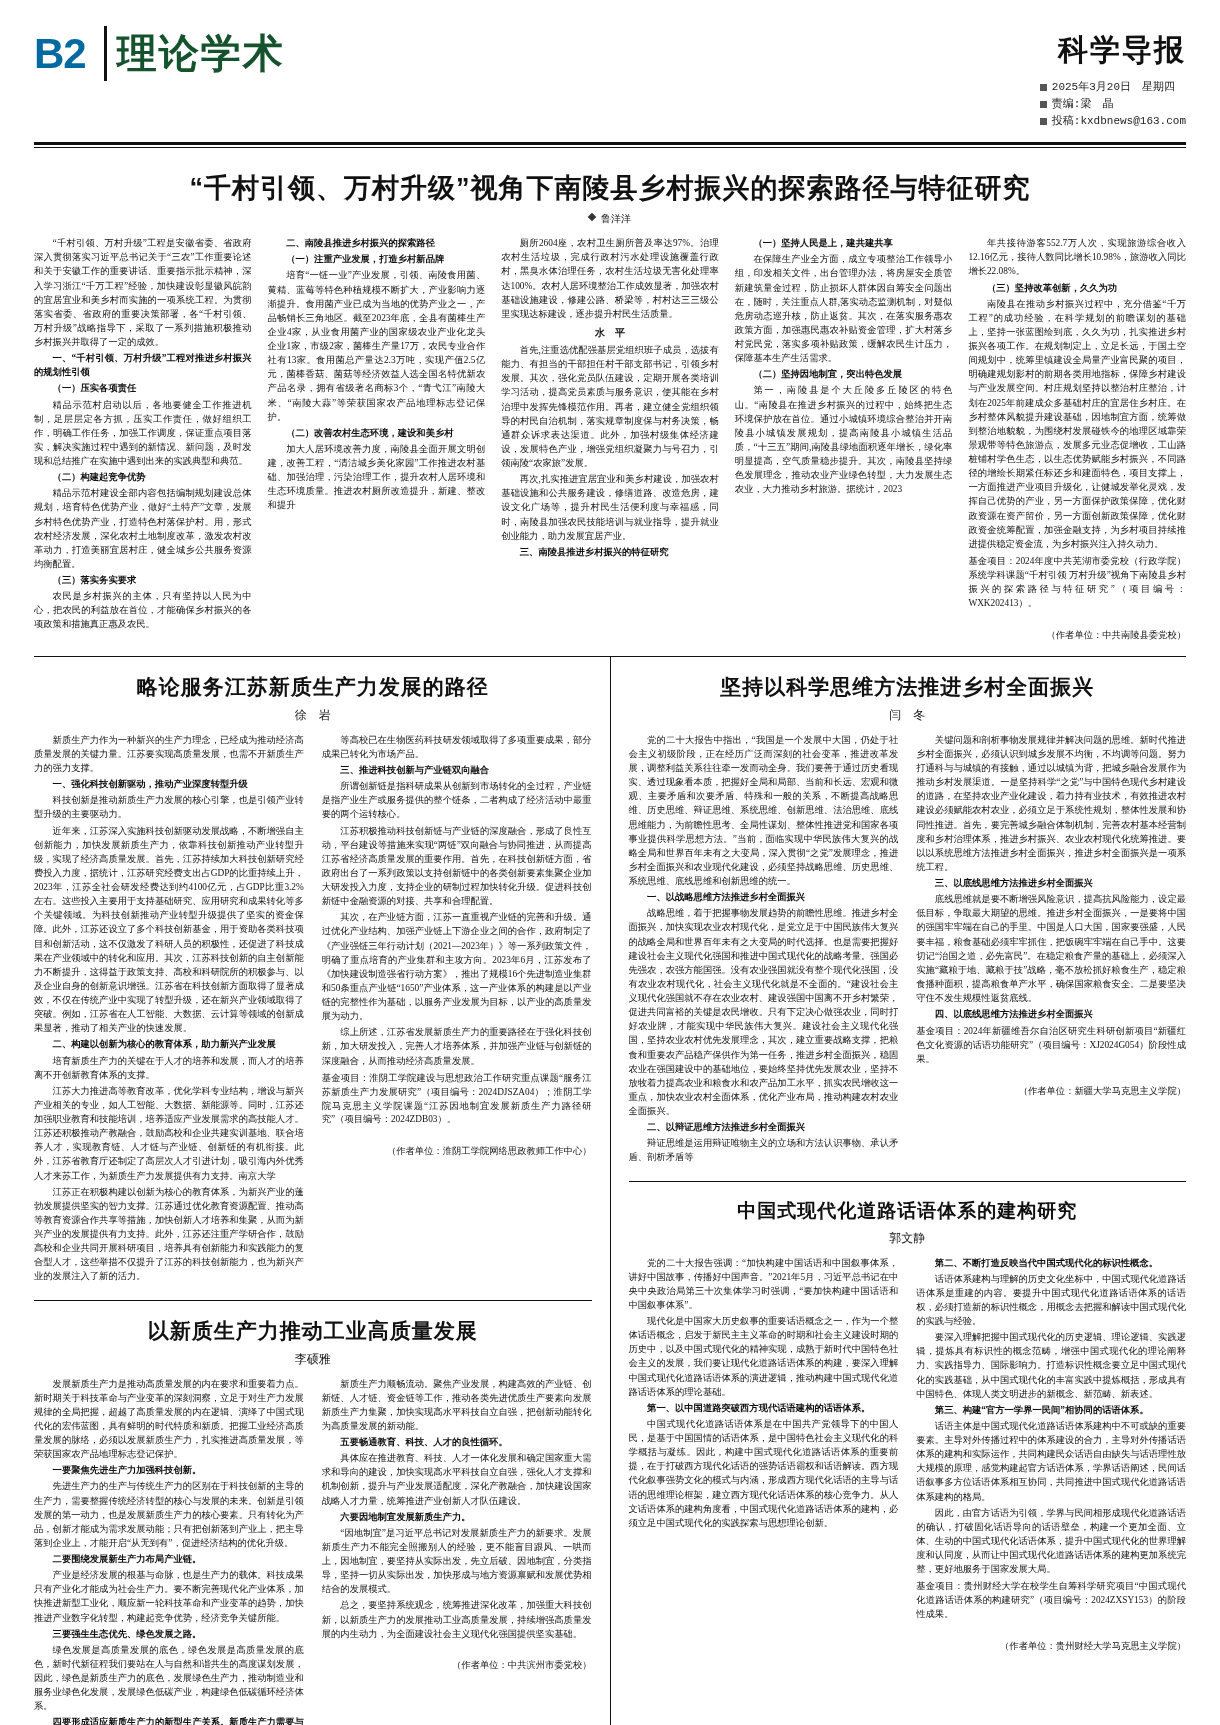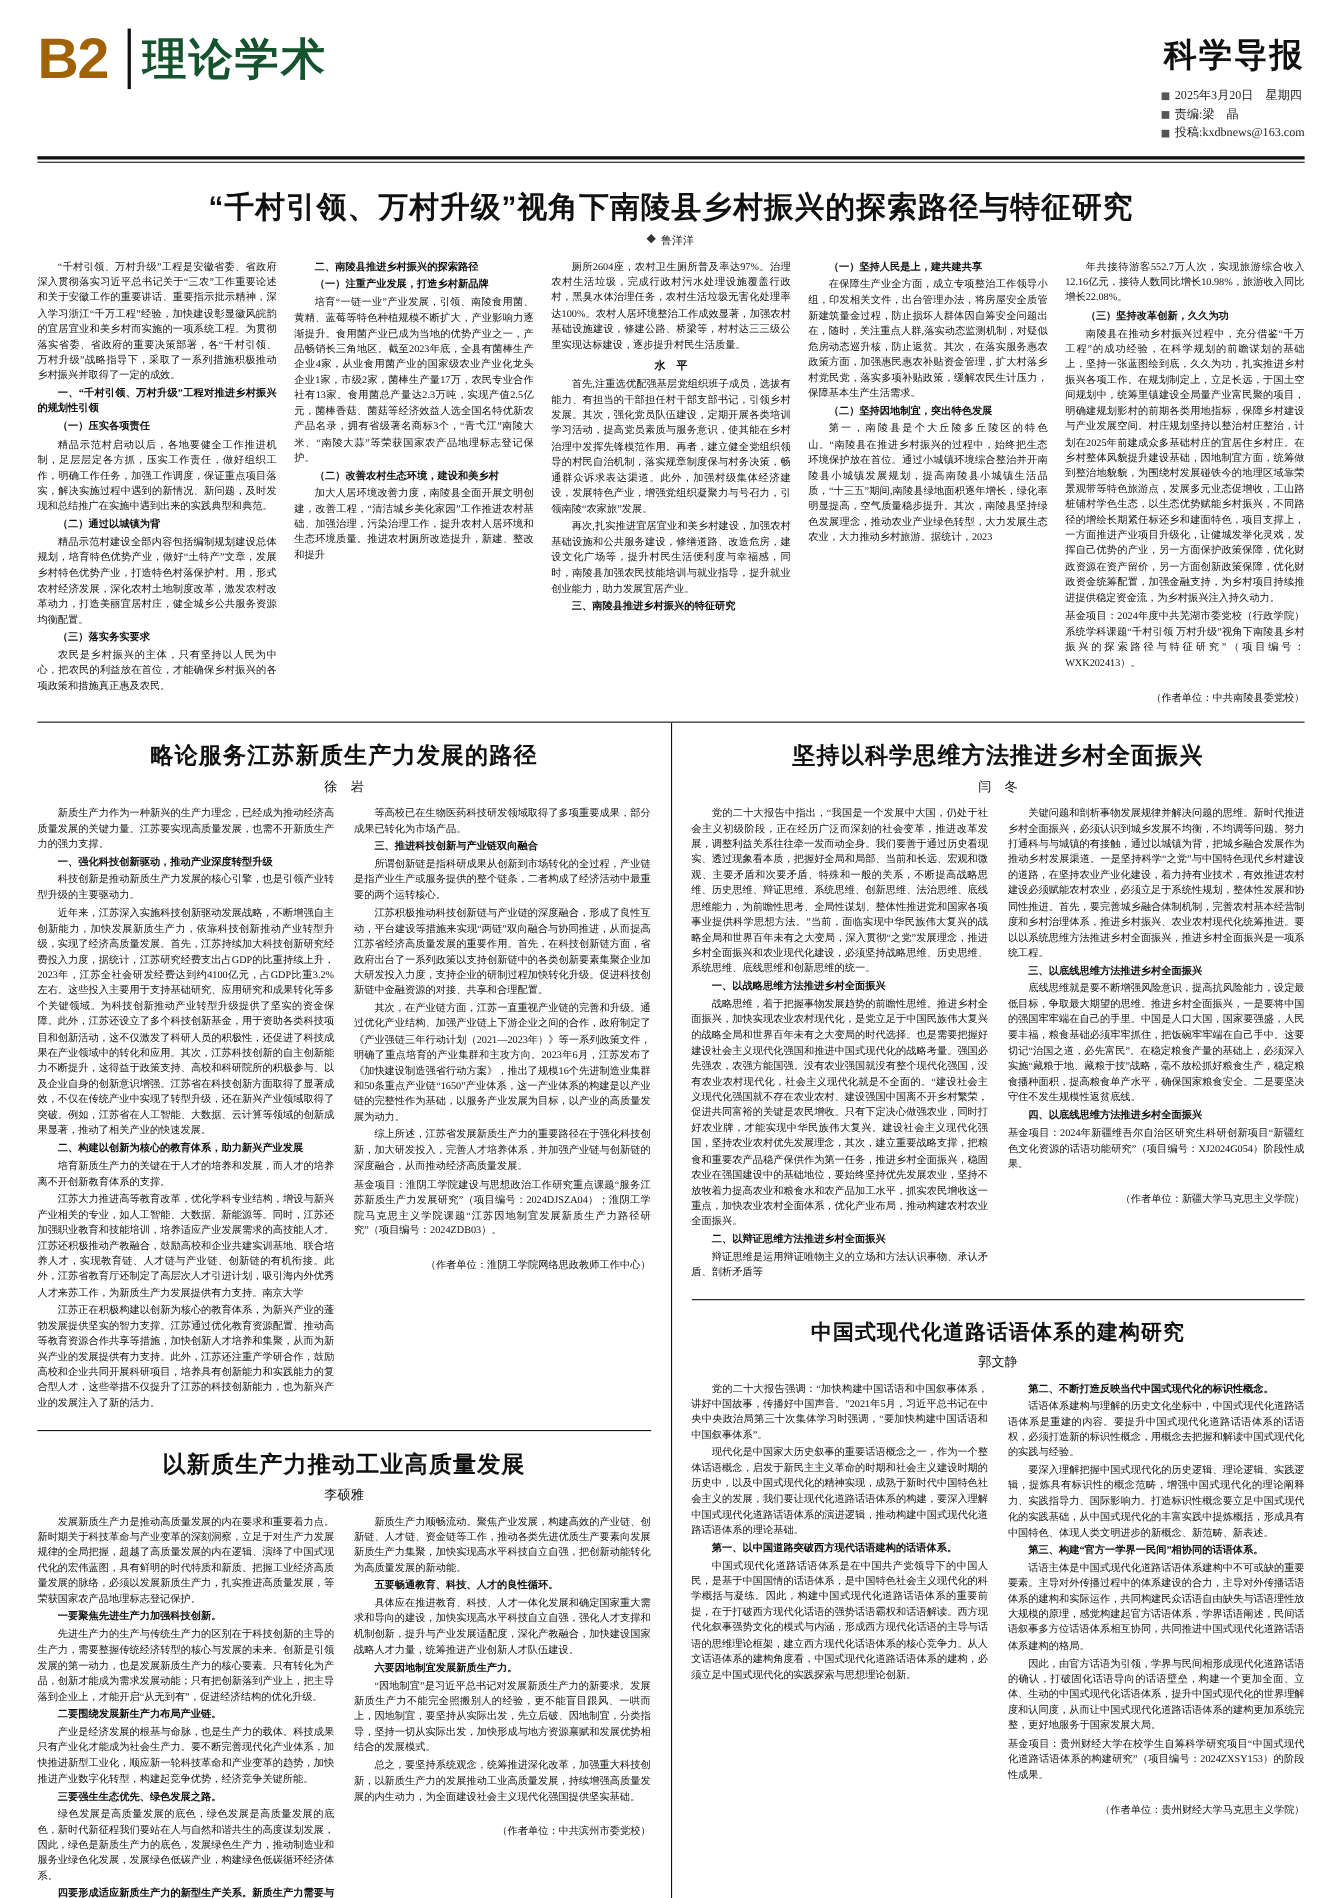--- a/index.html
+++ b/index.html
@@ -9,36 +9,36 @@
     color:#111;
     -webkit-font-smoothing:antialiased;
   }
   .page{width:1220px;min-height:1725px;padding:0;box-sizing:border-box;position:relative;}
 
   
   .masthead{display:flex;align-items:flex-start;justify-content:space-between;padding:26px 34px 8px 34px;}
   .mast-left{display:flex;align-items:center;gap:10px;}
   .pagenum{
     font-family:"Liberation Sans","DejaVu Sans",sans-serif;
-    font-size:52px;font-weight:700;line-height:1;letter-spacing:-1px;color:#a16207;
+    font-size:42px;font-weight:700;line-height:1;letter-spacing:-1px;color:#0369a1;
     padding-right:8px;
   }
   .section-title{
     display:flex;align-items:center;border-left:3px solid #111;padding-left:10px;
   }
   .section-title span{
     font-family:"Liberation Sans","DejaVu Sans",sans-serif;
     font-size:40px;font-weight:700;letter-spacing:2px;color:#14532d;
   }
   .mast-right{text-align:left;padding-top:4px;}
   .paper-name{
     font-family:"Liberation Serif","DejaVu Serif",serif;
     font-size:30px;font-weight:700;letter-spacing:2px;text-align:right;margin-bottom:8px;
   }
-  .mast-meta{font-size:11px;line-height:1.55;color:#222;}
+  .mast-meta{font-size:11px;line-height:1.55;color:#222;font-family:Liberation Mono, monospace;}
   .mast-meta div{display:flex;align-items:center;gap:5px;justify-content:flex-start;}
   .sq{display:inline-block;width:7px;height:7px;background:#555;}
 
   .rule-thick{height:3px;background:#111;margin:4px 34px 0 34px;}
   .rule-thin{height:1px;background:#111;margin:2px 34px 0 34px;}
 
   
   .lead-head{
     text-align:center;font-family:"Liberation Sans","DejaVu Sans",sans-serif;
     font-size:27px;font-weight:700;letter-spacing:1px;margin:22px 40px 6px 40px;
@@ -112,21 +112,21 @@
   <div>
     <div class="lead-head">“千村引领、万村升级”视角下南陵县乡村振兴的探索路径与特征研究</div>
     <div class="byline"><span class="dot"></span><span>鲁洋洋</span></div>
 
     <div class="cols">
       <div class="col body-text">
         <p>“千村引领、万村升级”工程是安徽省委、省政府深入贯彻落实习近平总书记关于“三农”工作重要论述和关于安徽工作的重要讲话、重要指示批示精神，深入学习浙江“千万工程”经验，加快建设彰显徽风皖韵的宜居宜业和美乡村而实施的一项系统工程。为贯彻落实省委、省政府的重要决策部署，各“千村引领、万村升级”战略指导下，采取了一系列措施积极推动乡村振兴并取得了一定的成效。</p>
         <p class="sub">一、“千村引领、万村升级”工程对推进乡村振兴的规划性引领</p>
         <p class="sub">（一）压实各项责任</p>
         <p>精品示范村启动以后，各地要健全工作推进机制，足层层定各方抓，压实工作责任，做好组织工作，明确工作任务，加强工作调度，保证重点项目落实，解决实施过程中遇到的新情况、新问题，及时发现和总结推广在实施中遇到出来的实践典型和典范。</p>
-        <p class="sub">（二）通过以城镇为背</p>
+        <p class="sub">（二）构建起竞争优势</p>
         <p>精品示范村建设全部内容包括编制规划建设总体规划，培育特色优势产业，做好“土特产”文章，发展乡村特色优势产业，打造特色村落保护村。用，形式农村经济发展，深化农村土地制度改革，激发农村改革动力，打造美丽宜居村庄，健全城乡公共服务资源均衡配置。</p>
         <p class="sub">（三）落实务实要求</p>
         <p>农民是乡村振兴的主体，只有坚持以人民为中心，把农民的利益放在首位，才能确保乡村振兴的各项政策和措施真正惠及农民。</p>
       </div>
       <div class="col body-text">
         <p class="sub">二、南陵县推进乡村振兴的探索路径</p>
         <p class="sub">（一）注重产业发展，打造乡村新品牌</p>
         <p>培育“一链一业”产业发展，引领、南陵食用菌、黄精、蓝莓等特色种植规模不断扩大，产业影响力逐渐提升。食用菌产业已成为当地的优势产业之一，产品畅销长三角地区。截至2023年底，全县有菌棒生产企业4家，从业食用菌产业的国家级农业产业化龙头企业1家，市级2家，菌棒生产量17万，农民专业合作社有13家。食用菌总产量达2.3万吨，实现产值2.5亿元，菌棒香菇、菌菇等经济效益人选全国名特优新农产品名录，拥有省级著名商标3个，“青弋江”南陵大米、“南陵大蒜”等荣获国家农产品地理标志登记保护。</p>
         <p class="sub">（二）改善农村生态环境，建设和美乡村</p>
         <p>加大人居环境改善力度，南陵县全面开展文明创建，改善工程，“清洁城乡美化家园”工作推进农村基础、加强治理，污染治理工作，提升农村人居环境和生态环境质量。推进农村厕所改造提升，新建、整改和提升</p>

